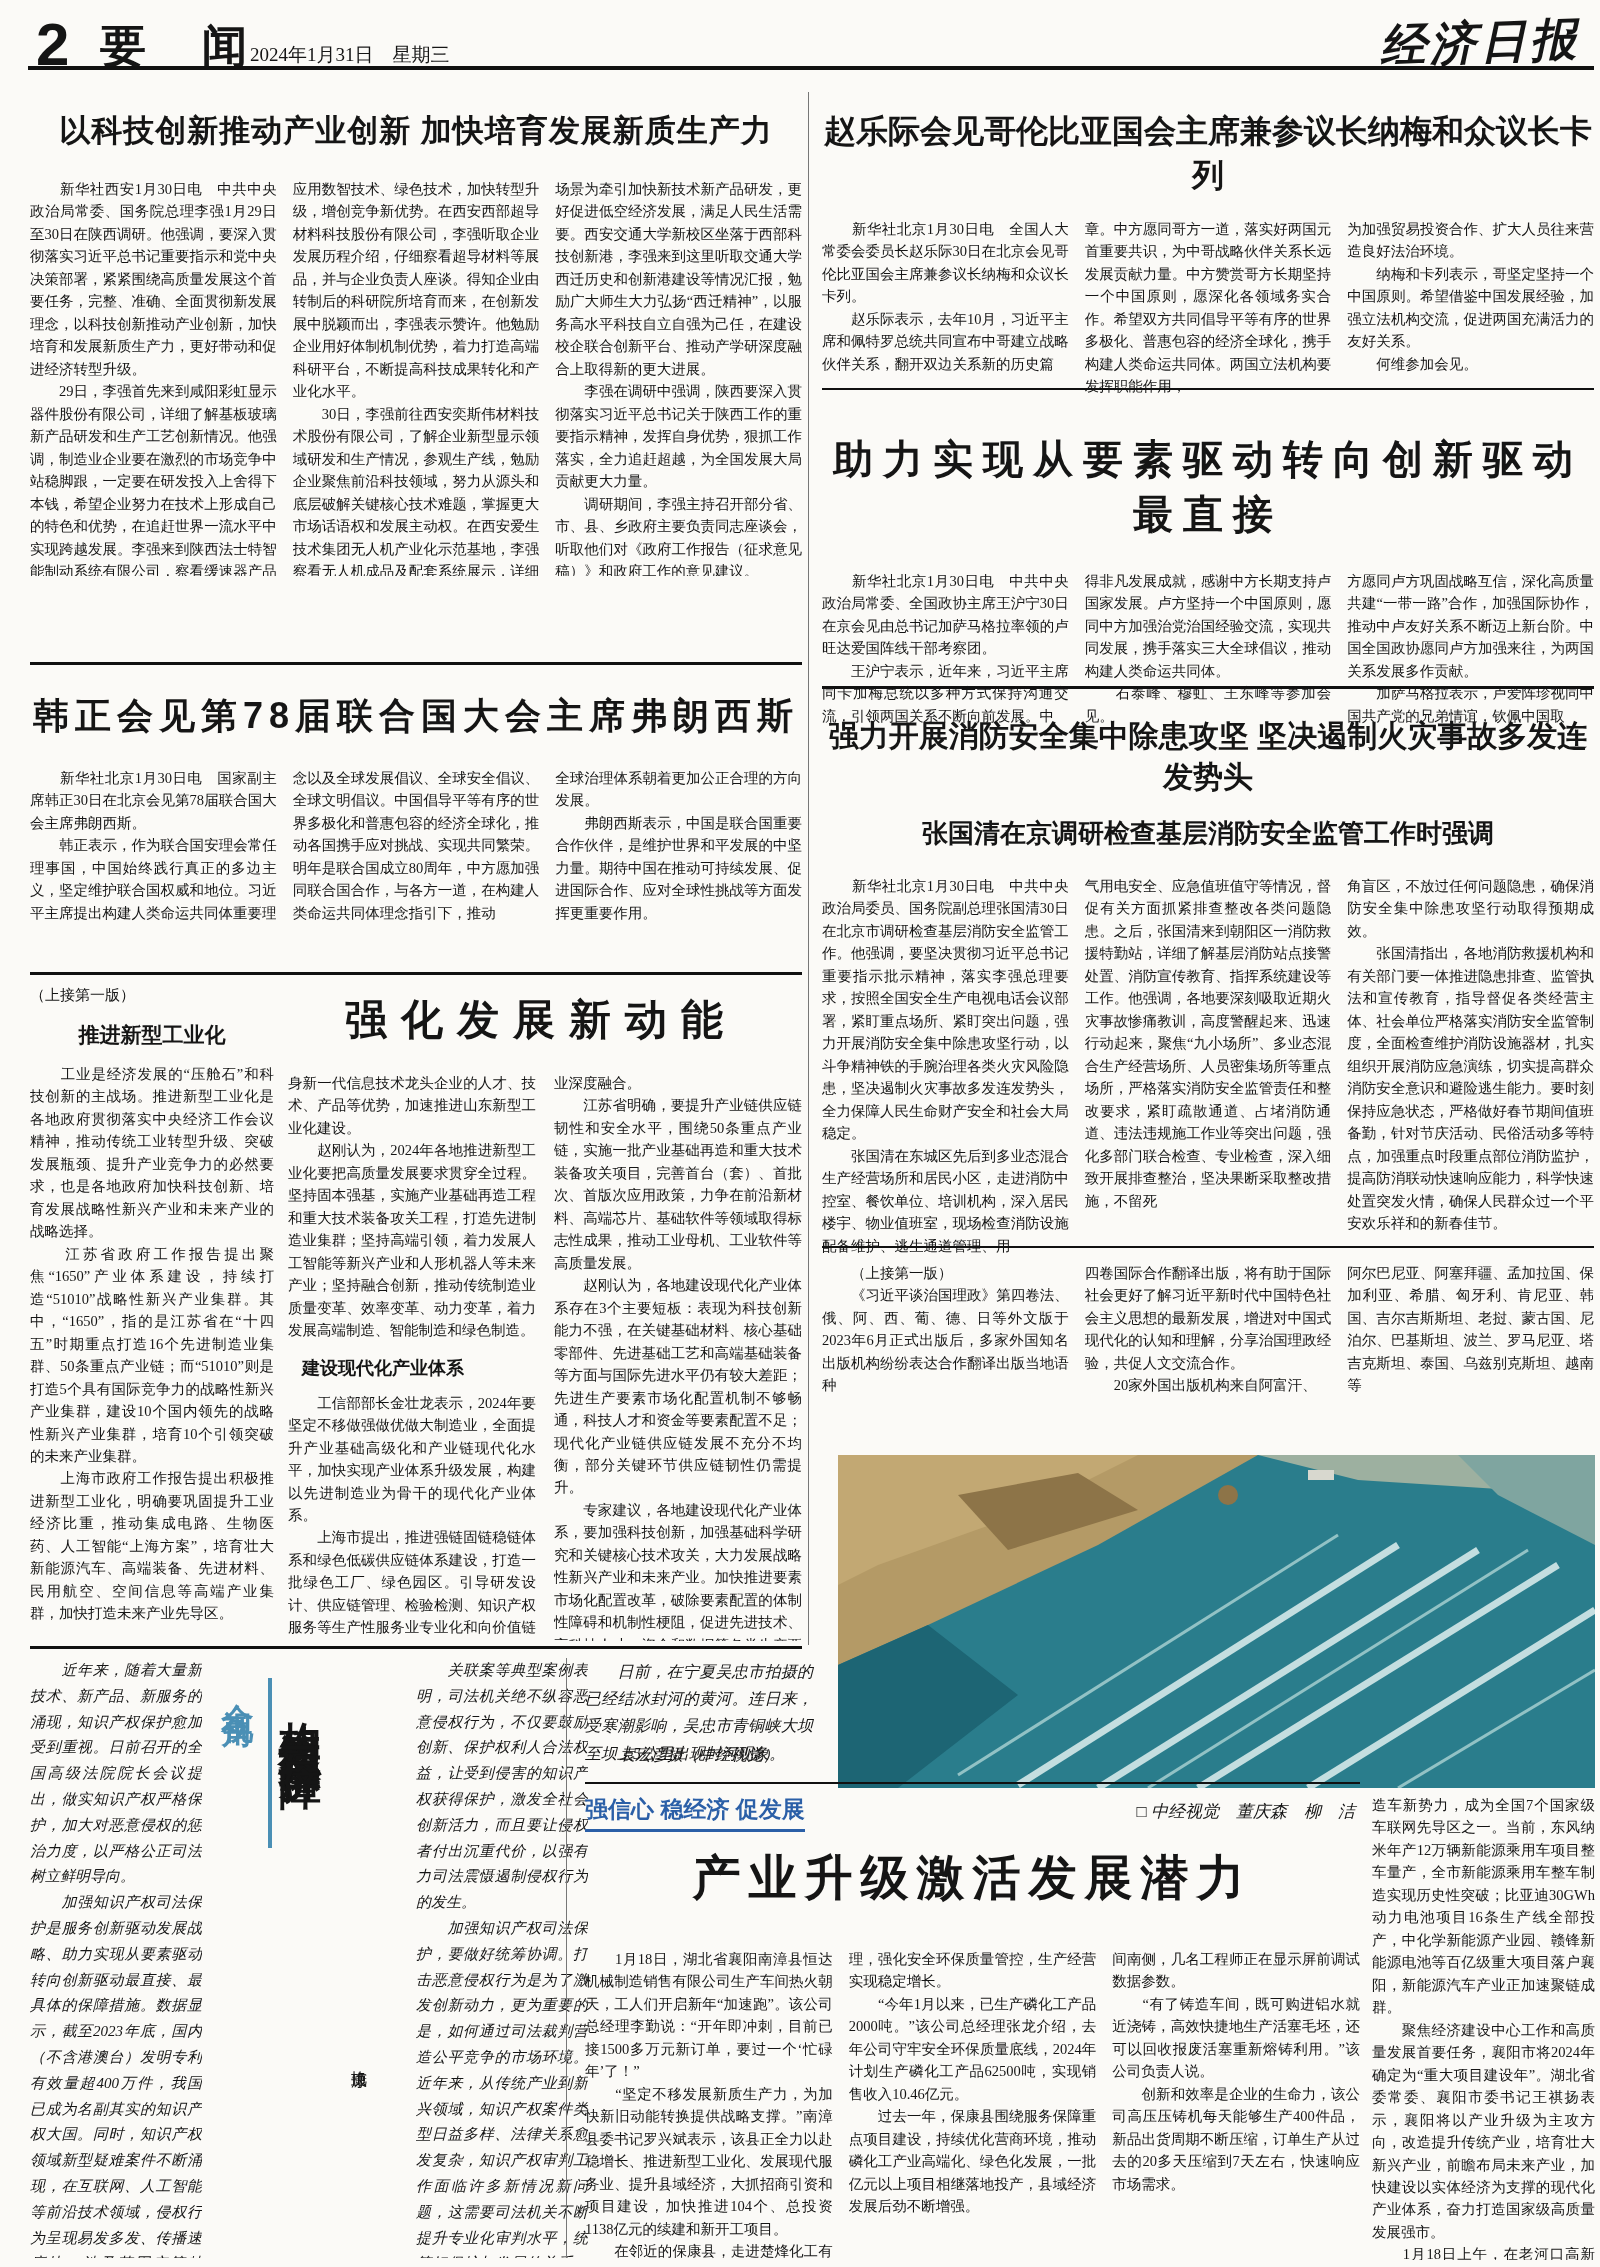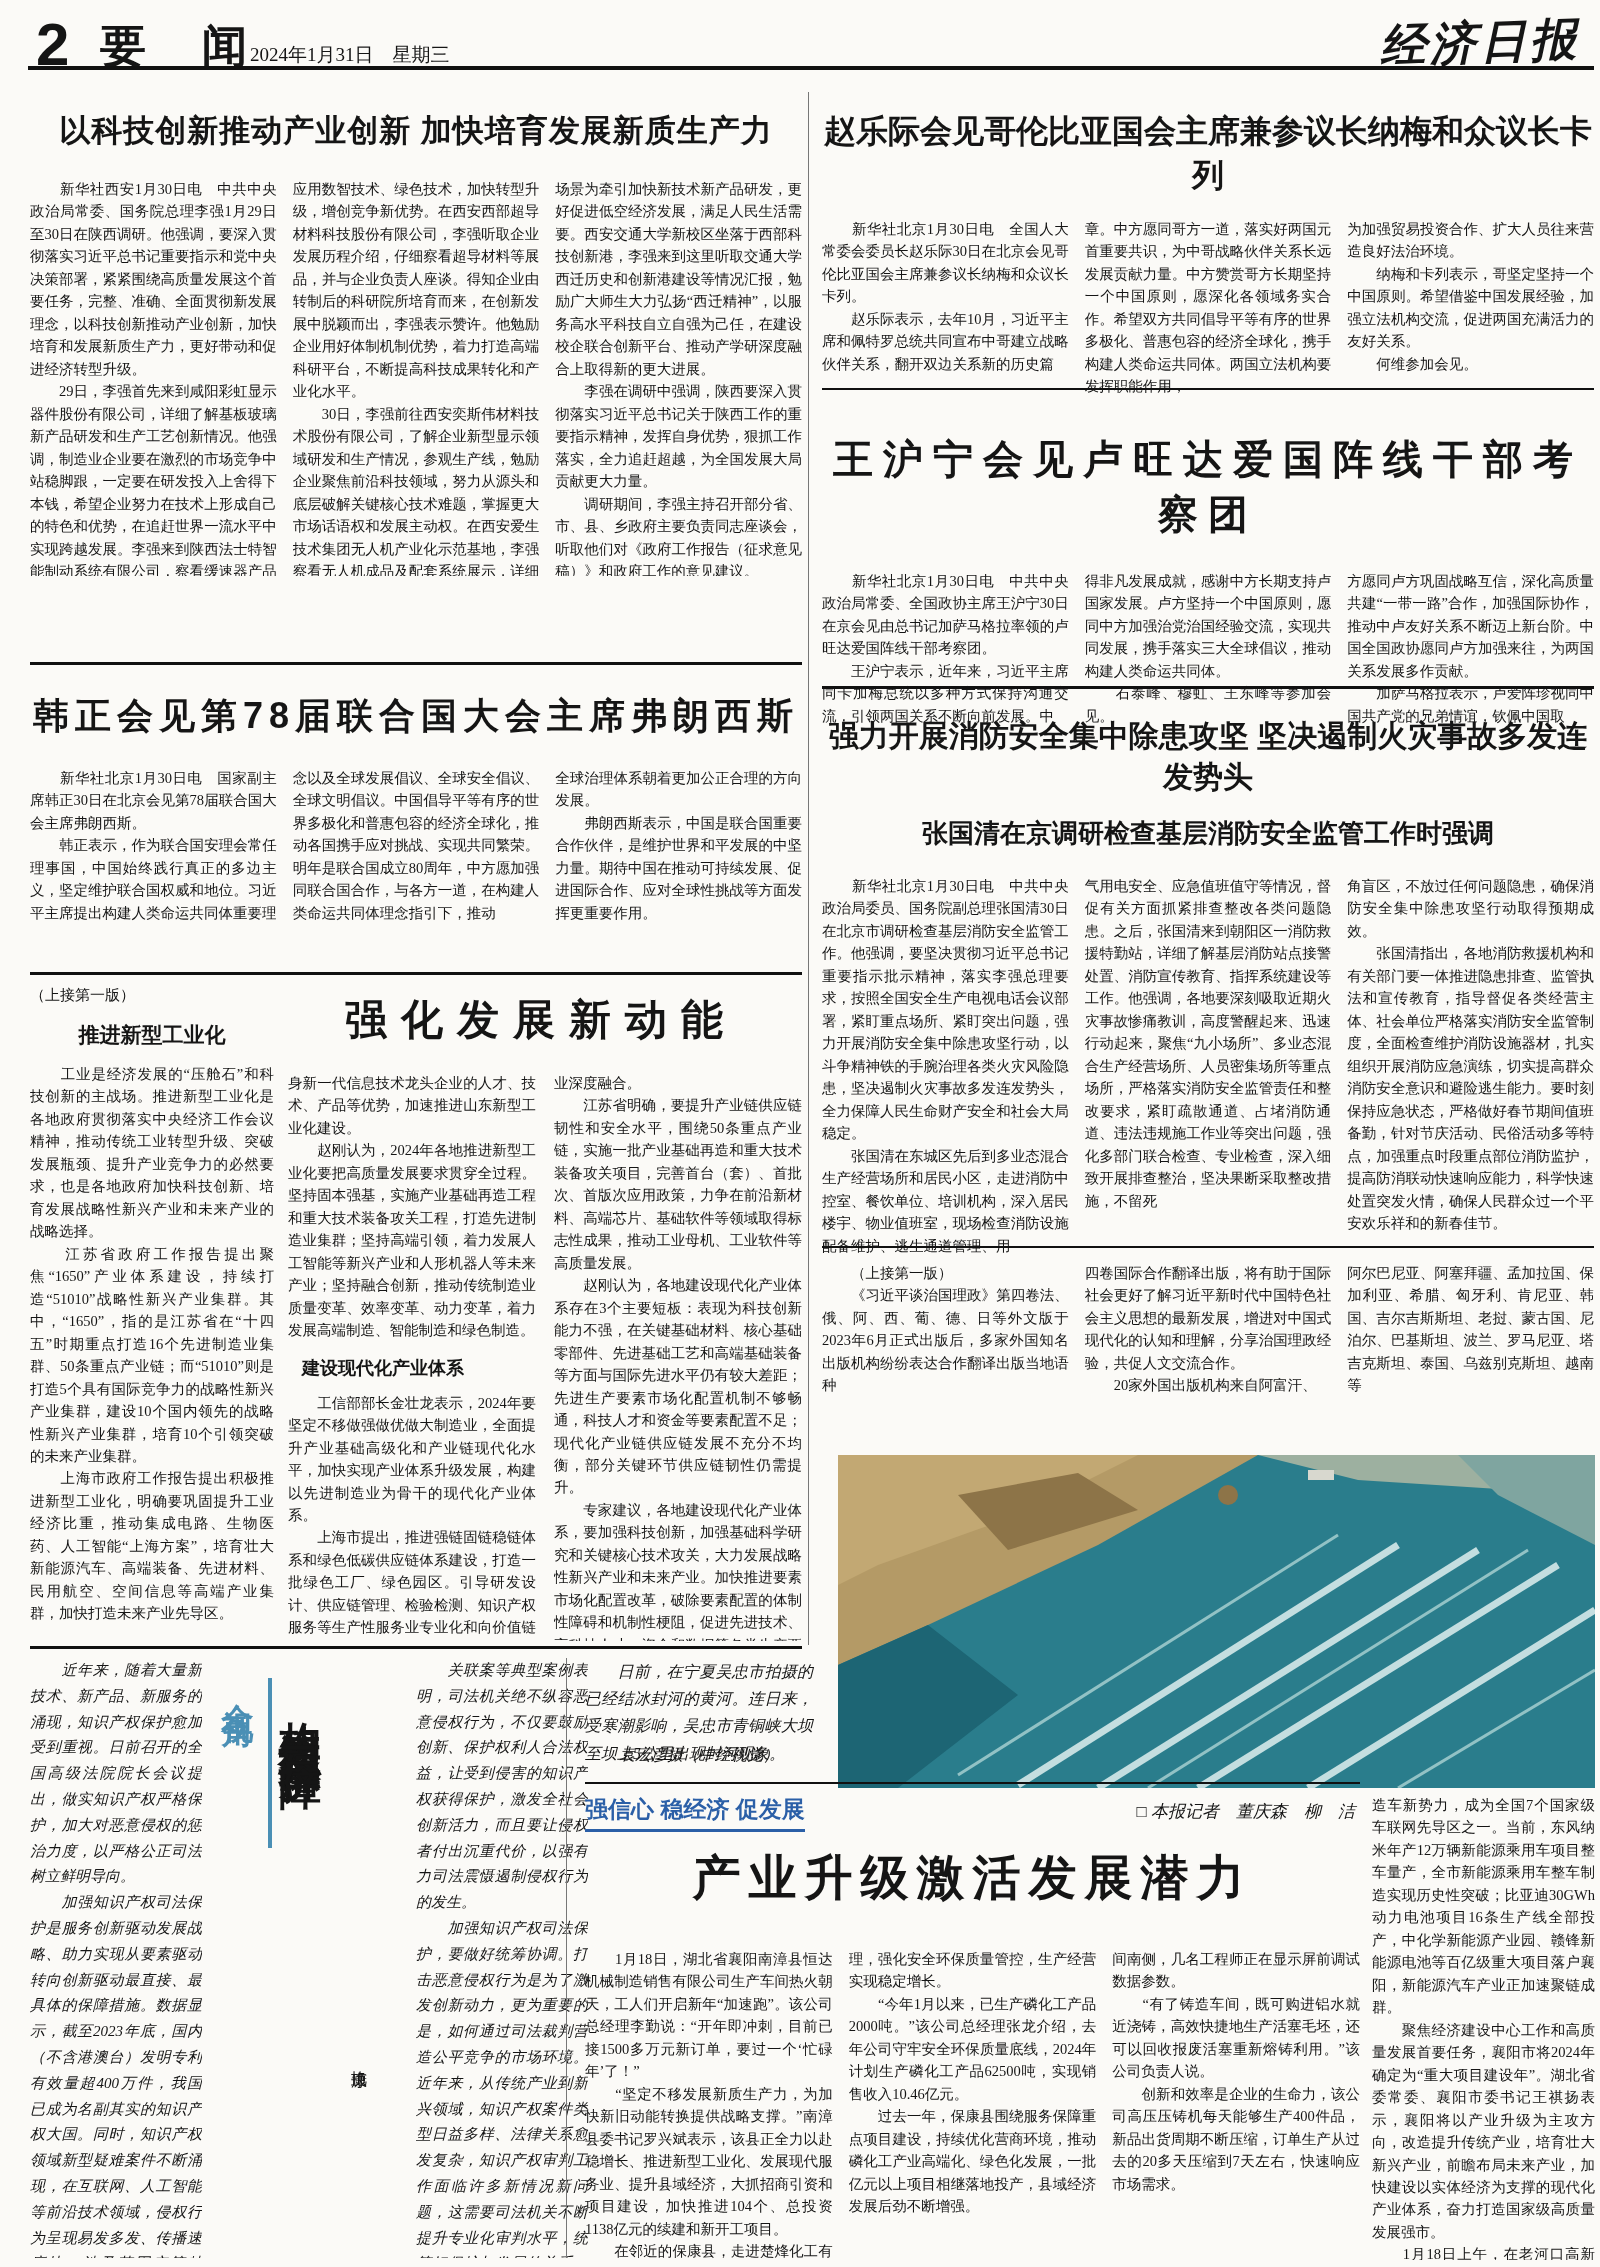--- a/index.html
+++ b/index.html
@@ -88,21 +88,21 @@
 　　赵乐际表示，去年10月，习近平主席和佩特罗总统共同宣布中哥建立战略伙伴关系，翻开双边关系新的历史篇</div>
       <div class="bcol">章。中方愿同哥方一道，落实好两国元首重要共识，为中哥战略伙伴关系长远发展贡献力量。中方赞赏哥方长期坚持一个中国原则，愿深化各领域务实合作。希望双方共同倡导平等有序的世界多极化、普惠包容的经济全球化，携手构建人类命运共同体。两国立法机构要发挥职能作用，</div>
       <div class="bcol">为加强贸易投资合作、扩大人员往来营造良好法治环境。
 　　纳梅和卡列表示，哥坚定坚持一个中国原则。希望借鉴中国发展经验，加强立法机构交流，促进两国充满活力的友好关系。
 　　何维参加会见。</div>
     </div>
   </div>
   <div class="rule" style="left:822px;top:388px;width:772px;height:2px;"></div>
 
   <div class="abs" style="left:822px;top:400px;width:772px;">
-    <div class="hei ctr" style="font-size:40px;letter-spacing:10px;margin-top:32px;">王沪宁会见卢旺达爱国阵线干部考察团</div>
+    <div class="hei ctr" style="font-size:40px;letter-spacing:10px;margin-top:32px;">助力实现从要素驱动转向创新驱动最直接</div>
     <div class="cols" style="margin-top:28px;height:168px;">
       <div class="bcol">　　新华社北京1月30日电　中共中央政治局常委、全国政协主席王沪宁30日在京会见由总书记加萨马格拉率领的卢旺达爱国阵线干部考察团。
 　　王沪宁表示，近年来，习近平主席同卡加梅总统以多种方式保持沟通交流，引领两国关系不断向前发展。中</div>
       <div class="bcol">得非凡发展成就，感谢中方长期支持卢国家发展。卢方坚持一个中国原则，愿同中方加强治党治国经验交流，实现共同发展，携手落实三大全球倡议，推动构建人类命运共同体。
 　　石泰峰、穆虹、王东峰等参加会见。</div>
       <div class="bcol">方愿同卢方巩固战略互信，深化高质量共建“一带一路”合作，加强国际协作，推动中卢友好关系不断迈上新台阶。中国全国政协愿同卢方加强来往，为两国关系发展多作贡献。
 　　加萨马格拉表示，卢爱阵珍视同中国共产党的兄弟情谊，钦佩中国取</div>
     </div>
   </div>
   <div class="rule" style="left:822px;top:686px;width:772px;height:3px;"></div>
@@ -166,21 +166,21 @@
     <div class="abs vert hei" style="left:242px;top:30px;font-size:42px;height:560px;letter-spacing:4px;">构建知识产权司法保护屏障</div>
     <div class="abs vert" style="left:318px;top:400px;font-size:16px;height:110px;">康琼艳</div>
     <div class="abs bcol kai" style="left:358px;top:0;width:172px;height:600px;font-size:15px;line-height:1.72;margin-left:28px;">　　关联案等典型案例表明，司法机关绝不纵容恶意侵权行为，不仅要鼓励创新、保护权利人合法权益，让受到侵害的知识产权获得保护，激发全社会创新活力，而且要让侵权者付出沉重代价，以强有力司法震慑遏制侵权行为的发生。
 　　加强知识产权司法保护，要做好统筹协调。打击恶意侵权行为是为了激发创新动力，更为重要的是，如何通过司法裁判营造公平竞争的市场环境。近年来，从传统产业到新兴领域，知识产权案件类型日益多样、法律关系愈发复杂，知识产权审判工作面临许多新情况新问题，这需要司法机关不断提升专业化审判水平，统筹好保护与发展的关系，让知识产权司法保护真正成为创新发展的坚实屏障。</div>
   </div>
   <div class="rule" style="left:566px;top:1658px;width:1px;height:600px;background:#777;"></div>
 
   <div class="rule" style="left:585px;top:1782px;width:775px;height:2px;"></div>
   <div class="abs" style="left:585px;top:1794px;width:1010px;">
     <div class="hei" style="display:inline-block;font-size:23px;color:#2b5fa7;border-bottom:3px solid #2b5fa7;padding-bottom:4px;">强信心 稳经济 促发展</div>
-    <div class="abs kai" style="left:340px;top:6px;width:430px;font-size:17px;text-align:right;">□ 本报记者　董庆森　柳　洁</div>
+    <div class="abs kai" style="left:340px;top:6px;width:430px;font-size:17px;text-align:right;">□ 中经视觉　董庆森　柳　洁</div>
     <div class="abs song ctr" style="left:0;top:52px;width:775px;font-size:48px;letter-spacing:8px;">产业升级激活发展潜力</div>
     <div class="abs cols" style="left:0;top:154px;width:775px;height:310px;">
       <div class="bcol">　　1月18日，湖北省襄阳南漳县恒达机械制造销售有限公司生产车间热火朝天，工人们开启新年“加速跑”。该公司总经理李勤说：“开年即冲刺，目前已接1500多万元新订单，要过一个‘忙碌年’了！”
 　　“坚定不移发展新质生产力，为加快新旧动能转换提供战略支撑。”南漳县委书记罗兴斌表示，该县正全力以赴稳增长、推进新型工业化、发展现代服务业、提升县域经济，大抓招商引资和项目建设，加快推进104个、总投资1138亿元的续建和新开工项目。
 　　在邻近的保康县，走进楚烽化工有限公司，2023年，该公司加强现场管</div>
       <div class="bcol">理，强化安全环保质量管控，生产经营实现稳定增长。
 　　“今年1月以来，已生产磷化工产品2000吨。”该公司总经理张龙介绍，去年公司守牢安全环保质量底线，2024年计划生产磷化工产品62500吨，实现销售收入10.46亿元。
 　　过去一年，保康县围绕服务保障重点项目建设，持续优化营商环境，推动磷化工产业高端化、绿色化发展，一批亿元以上项目相继落地投产，县域经济发展后劲不断增强。</div>
       <div class="bcol">间南侧，几名工程师正在显示屏前调试数据参数。
 　　“有了铸造车间，既可购进铝水就近浇铸，高效快捷地生产活塞毛坯，还可以回收报废活塞重新熔铸利用。”该公司负责人说。

